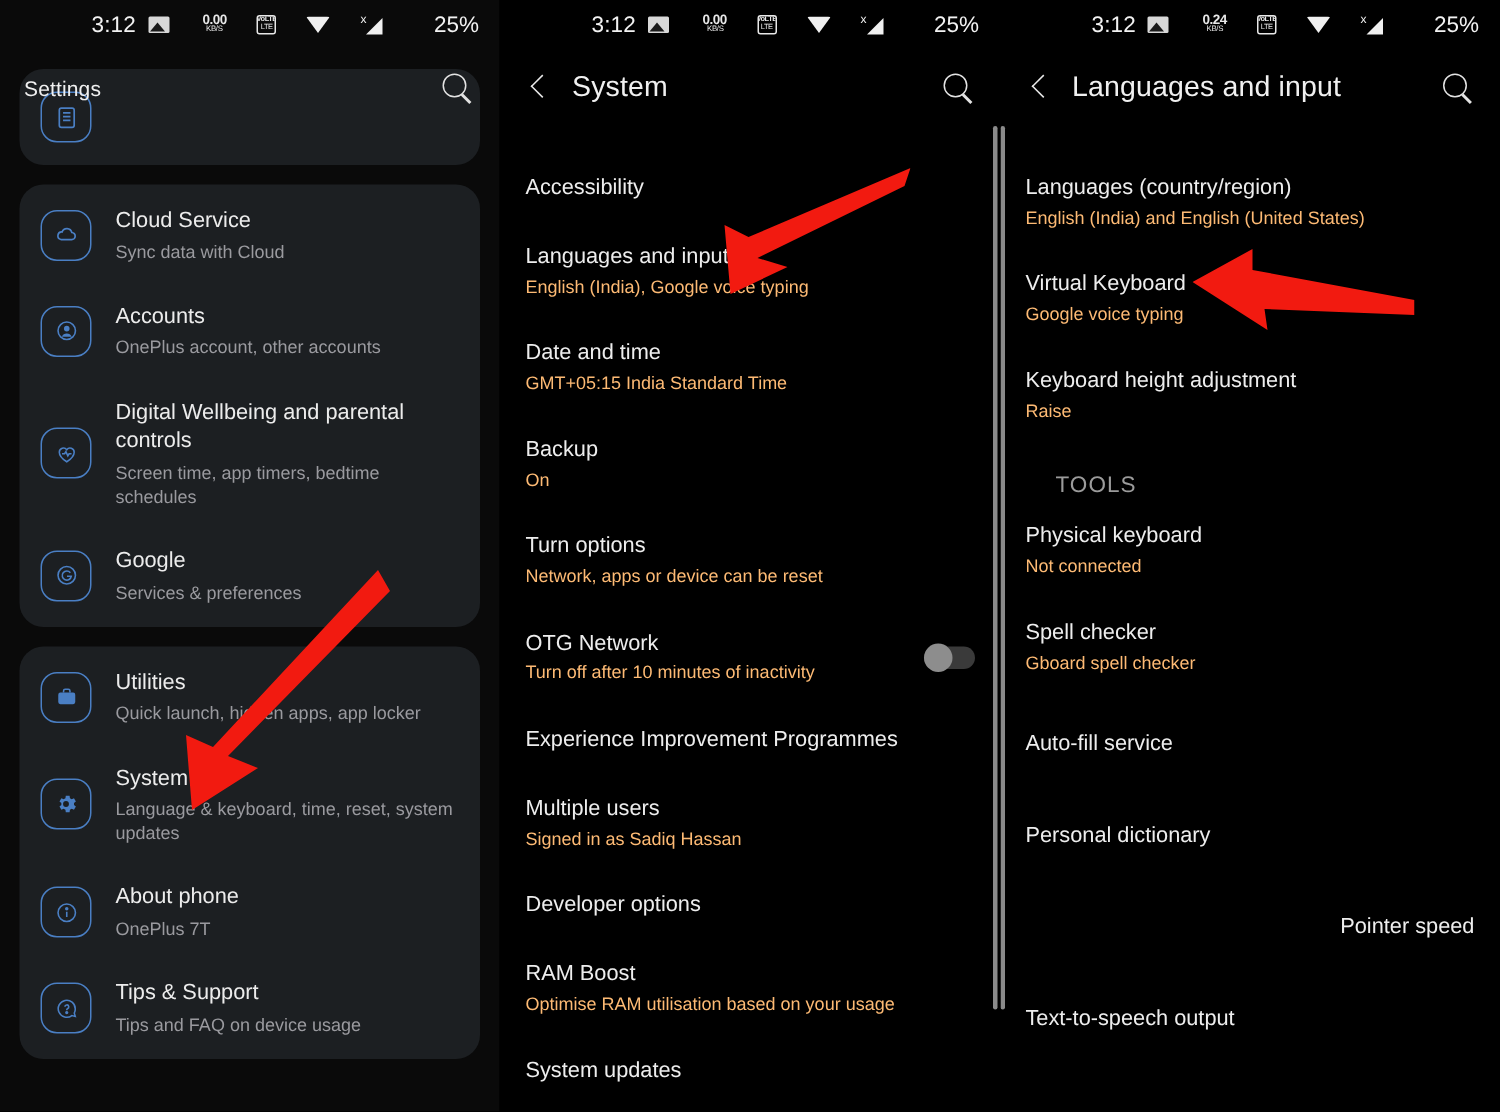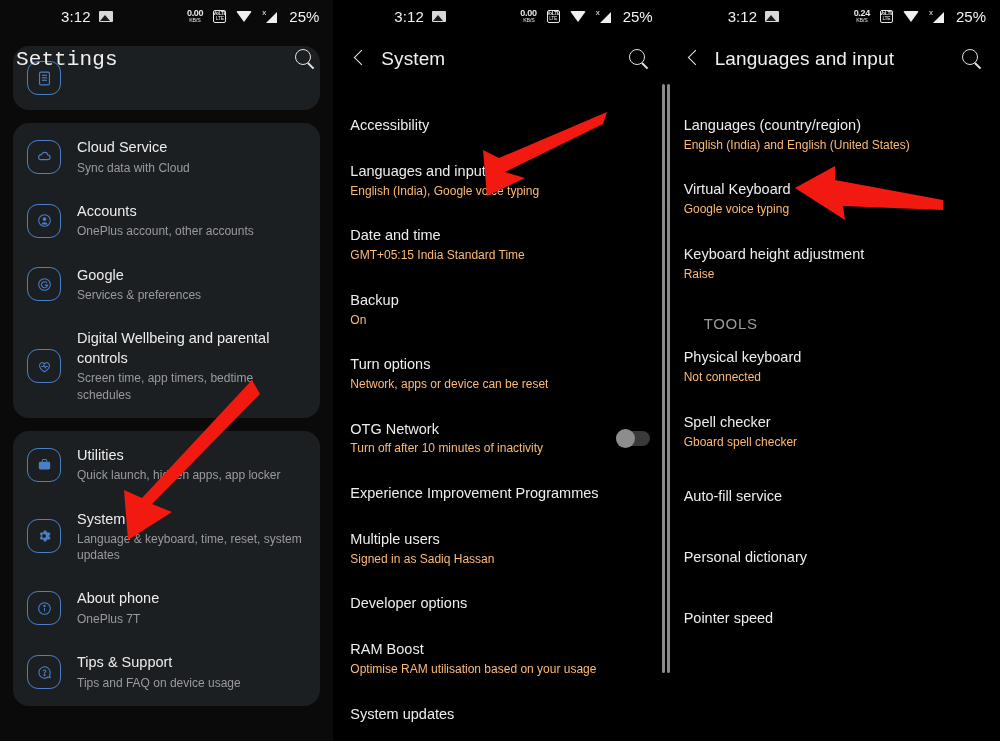--- a/index.html
+++ b/index.html
@@ -22,55 +22,55 @@
   .sb-time { font-size: 15px; letter-spacing: .1px; margin-left: 47px; }
   .sb-photo {
     width: 14px; height: 11px; margin-left: 8px; background: #d8d8d8;
     border-radius: 1px; position: relative; overflow: hidden;
   }
   .sb-photo::after {
     content: ""; position: absolute; left: 1px; bottom: 1px;
     border-left: 5px solid transparent; border-right: 5px solid transparent;
     border-bottom: 6px solid #1a1a1a;
   }
-  .sb-right { margin-left: auto; display: flex; align-items: center; gap: 10px; }
+  .sb-right { margin-left: auto; display: flex; align-items: center; gap: 20px; }
   .sb-net { display: flex; flex-direction: column; align-items: center; line-height: 1; color: #e8e8e8; }
   .sb-net .n1 { font-size: 9px; font-weight: 700; letter-spacing: -.3px; }
   .sb-net .n2 { font-size: 5.5px; letter-spacing: -.2px; transform: scale(.95); }
   .sb-volte {
     width: 13px; height: 13px; border: 1.2px solid #e8e8e8; border-radius: 2px;
     display: flex; flex-direction: column; align-items: center; justify-content: center;
     line-height: 1; color: #e8e8e8; overflow: hidden;
   }
   .sb-volte b { font-size: 5px; letter-spacing: -.3px; }
   .sb-volte i { font-size: 5px; font-style: normal; letter-spacing: -.3px; }
   .sb-wifi {
     width: 0; height: 0; border-left: 8px solid transparent; border-right: 8px solid transparent;
     border-top: 11px solid #f0f0f0; border-radius: 2px; margin-top: 1px;
   }
   .sb-sig { position: relative; width: 15px; height: 13px; }
   .sb-sig .bar {
     position: absolute; bottom: 0; width: 0; height: 0;
     border-left: 11px solid transparent; border-bottom: 11px solid #f0f0f0; right: 0;
   }
   .sb-sig .x { position: absolute; top: -2px; left: 0px; font-size: 8px; color: #f0f0f0; }
-  .sb-batt { font-size: 15px; color: #f2f2f2; margin-left: 2px; }
+  .sb-batt { font-size: 15px; color: #f2f2f2; margin-left: 14px; }
 
   
   .appbar { height: 54px; display: flex; align-items: center; padding: 0 16px; position: relative; z-index: 5; }
   .appbar .back {
     width: 22px; height: 22px; margin-right: 10px; flex: none; position: relative; cursor: pointer;
   }
   .appbar .back::before {
     content: ""; position: absolute; left: 7px; top: 4px; width: 10px; height: 10px;
     border-left: 1.8px solid #e9e9e9; border-bottom: 1.8px solid #e9e9e9;
     transform: rotate(45deg);
   }
   .appbar .title { font-size: 19px; color: #f0f0f0; font-weight: 400; letter-spacing: .1px; }
-  .appbar .title.big { font-size: 21px; font-family: Liberation Mono, monospace; }
+  .appbar .title.big { font-size: 14px; }
   .appbar .search { margin-left: auto; width: 24px; height: 24px; position: relative; cursor: pointer; }
   .appbar .search::before {
     content: ""; position: absolute; left: 2px; top: 2px; width: 14px; height: 14px;
     border: 1.8px solid #e3e3e3; border-radius: 50%;
   }
   .appbar .search::after {
     content: ""; position: absolute; left: 15px; top: 15px; width: 8px; height: 1.8px;
     background: #e3e3e3; transform: rotate(45deg); transform-origin: left center;
   }
 
@@ -175,39 +175,39 @@
             </svg>
           </span>
           <span class="rtxt">
             <span class="rtitle" style="display:block">Accounts</span>
             <span class="rsub" style="display:block">OnePlus account, other accounts</span>
           </span>
         </div>
         <div class="row">
           <span class="ico">
             <svg width="17" height="17" viewBox="0 0 24 24" fill="none" stroke="#4a7fc4" stroke-width="1.5">
+              <path d="M12 19.5s-7-4.4-7-9a3.9 3.9 0 0 1 7-2.3A3.9 3.9 0 0 1 19 10.5c0 4.6-7 9-7 9z"></path>
+              <polyline points="7.5,12 10,12 11.2,10 13,14 14.2,12 16.5,12"></polyline>
+            </svg>
+          </span>
+          <span class="rtxt">
+            <span class="rtitle" style="display:block">Digital Wellbeing and parental controls</span>
+            <span class="rsub" style="display:block">Screen time, app timers, bedtime schedules</span>
+          </span>
+        </div>
+        <div class="row">
+          <span class="ico">
+            <svg width="17" height="17" viewBox="0 0 24 24" fill="none" stroke="#4a7fc4" stroke-width="1.5">
               <circle cx="12" cy="12" r="8.2"></circle>
               <path d="M15.4 9.6a4.3 4.3 0 1 0 .9 3.3h-4.1"></path>
             </svg>
           </span>
           <span class="rtxt">
             <span class="rtitle" style="display:block">Google</span>
             <span class="rsub" style="display:block">Services &amp; preferences</span>
-          </span>
-        </div>
-        <div class="row">
-          <span class="ico">
-            <svg width="17" height="17" viewBox="0 0 24 24" fill="none" stroke="#4a7fc4" stroke-width="1.5">
-              <path d="M12 19.5s-7-4.4-7-9a3.9 3.9 0 0 1 7-2.3A3.9 3.9 0 0 1 19 10.5c0 4.6-7 9-7 9z"></path>
-              <polyline points="7.5,12 10,12 11.2,10 13,14 14.2,12 16.5,12"></polyline>
-            </svg>
-          </span>
-          <span class="rtxt">
-            <span class="rtitle" style="display:block">Digital Wellbeing and parental controls</span>
-            <span class="rsub" style="display:block">Screen time, app timers, bedtime schedules</span>
           </span>
         </div>
       </div>
 
       <div class="card">
         <div class="row">
           <span class="ico">
             <svg width="17" height="17" viewBox="0 0 24 24" fill="none" stroke="#4a7fc4" stroke-width="1.5">
               <rect x="4" y="8" width="16" height="11" rx="2" fill="#4a7fc4" stroke="none"></rect>
               <path d="M9 8V6.5A1.5 1.5 0 0 1 10.5 5h3A1.5 1.5 0 0 1 15 6.5V8"></path>
@@ -436,23 +436,28 @@
       <div class="litem" style="padding-top:24px;padding-bottom:24px;">
         <span class="lt">
             <span class="ltitle" style="display:block">Auto-fill service</span>
           </span>
       </div>
       <div class="litem" style="padding-top:18px;padding-bottom:24px;">
         <span class="lt">
             <span class="ltitle" style="display:block">Personal dictionary</span>
           </span>
       </div>
-      <div class="litem" style="padding-top:18px;padding-bottom:24px;">
+      <div class="litem" style="padding-top:18px;padding-bottom:24px;text-align:right;">
         <span class="lt">
             <span class="ltitle" style="display:block">Pointer speed</span>
+          </span>
+      </div>
+      <div class="litem" style="padding-top:18px;">
+        <span class="lt">
+            <span class="ltitle" style="display:block">Text-to-speech output</span>
           </span>
       </div>
     </div>
 
     <svg class="arrow" style="left:128px;top:160px;" width="148" height="60" viewBox="0 0 148 60">
       <polygon points="0,28 40,6 40,20 148,40 148,50 48,46 50,60" fill="#f21a10"></polygon>
     </svg>
   </div>
 
 </div>

